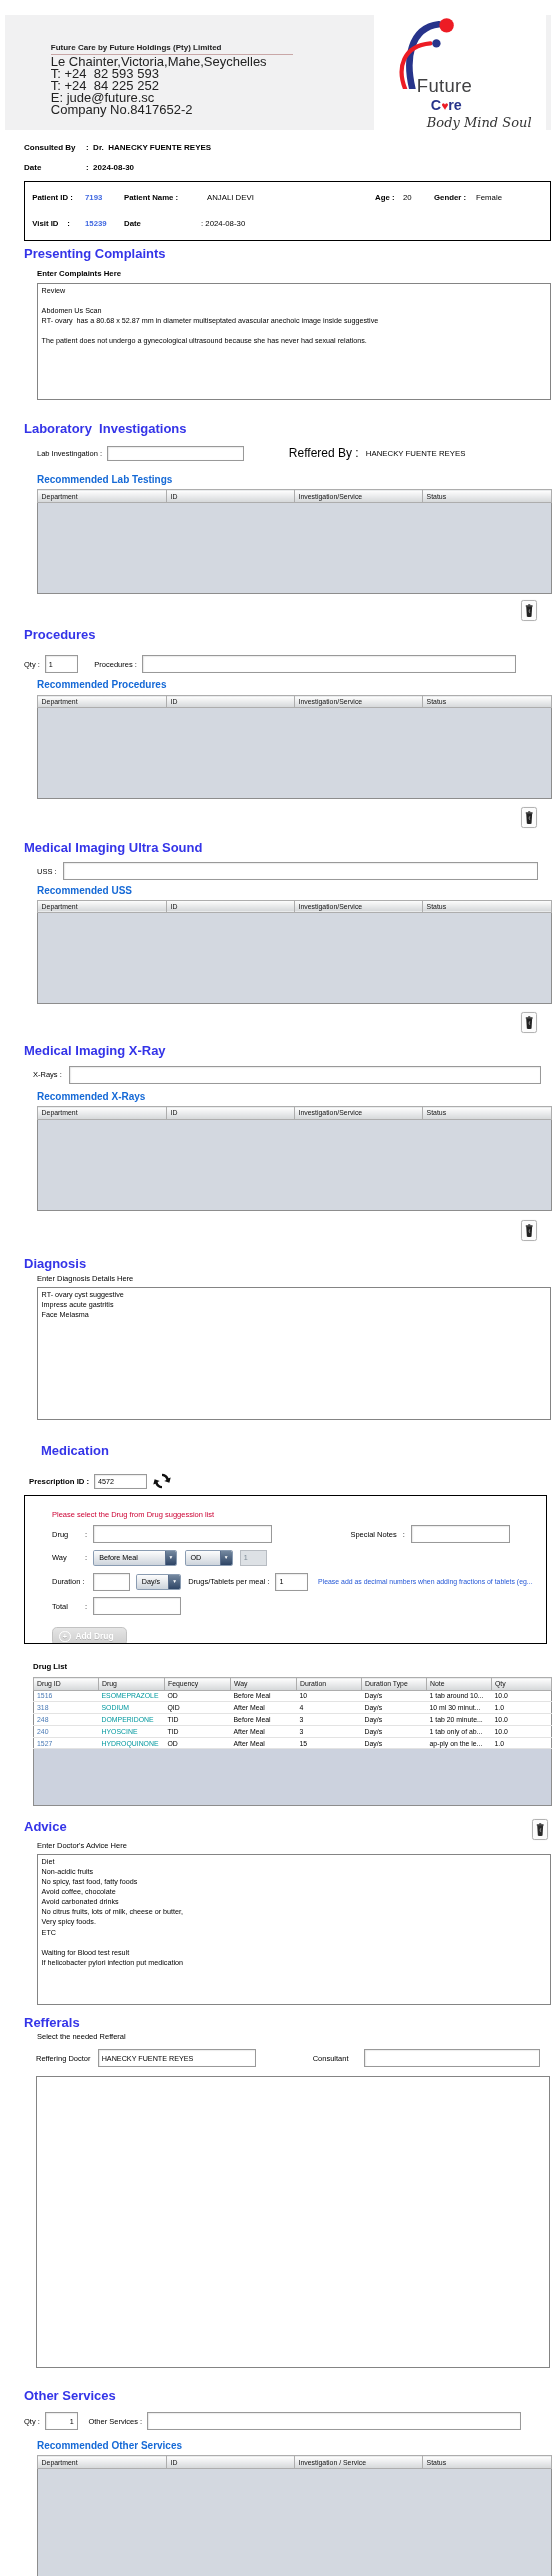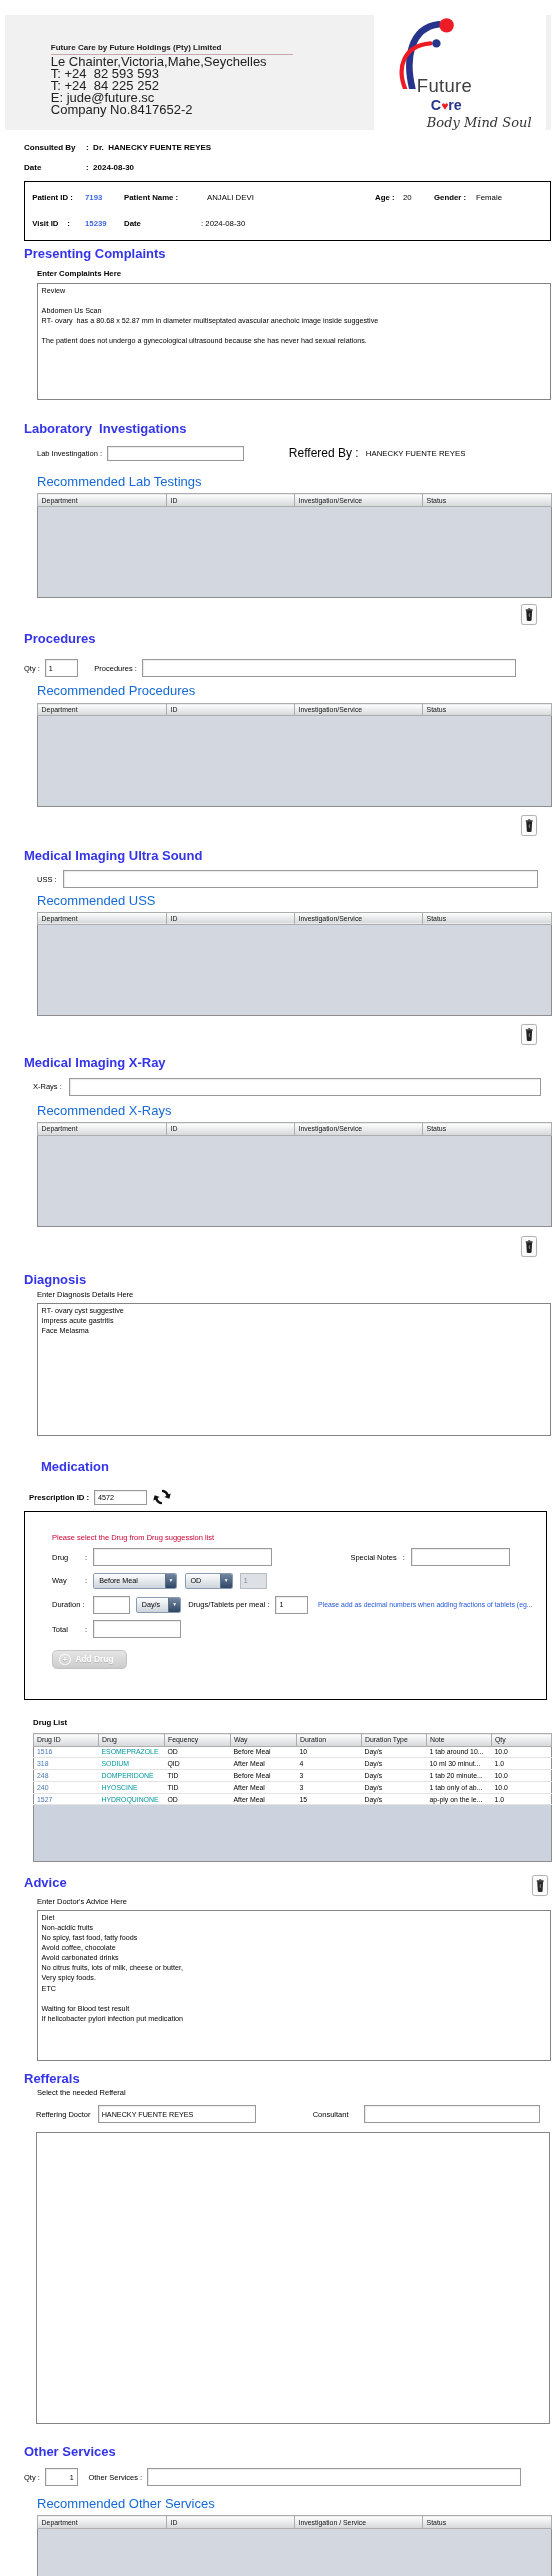--- a/index.html
+++ b/index.html
@@ -24,40 +24,40 @@
   
   .patient-box{position:relative;margin:9.6px 4.8px 0 24px;height:60px;border:1.2px solid #000;box-sizing:border-box;font-size:7.8px;}
   .patient-box .cell{position:absolute;white-space:pre;}
   .pb-label{font-weight:bold;}
   .pb-id{color:#4169e1;font-weight:bold;}
 
   
   .section-heading{color:#3434e8;font-size:13px;font-weight:bold;margin-left:24px;white-space:pre;line-height:15.5px;}
   .sub-label{font-size:7.8px;font-weight:bold;margin-left:37px;}
   .sub-label-plain{font-size:7.5px;margin-left:37px;}
-  .blue-link{color:#1569d6;font-size:13px;font-weight:normal;margin-left:37px;display:inline-block;text-decoration:none;cursor:pointer;}
+  .blue-link{color:#1569d6;font-size:10px;font-weight:bold;margin-left:37px;display:inline-block;text-decoration:none;cursor:pointer;}
 
   .box-textarea{display:block;margin-left:37px;width:514px;box-sizing:border-box;border:0.6px solid #848484;background:#fff;font-family:"Liberation Sans",sans-serif;font-size:7.2px;line-height:1.4;padding:2.4px 3.6px;resize:none;overflow:hidden;}
 
   .svc-table{border-collapse:collapse;margin-left:37px;width:514px;font-size:6.9px;table-layout:fixed;}
   .svc-table th{background:linear-gradient(#fefefe,#d4d7d9);border:0.6px solid #adadad;font-weight:normal;text-align:left;padding:1.8px 3.6px;height:7.8px;color:#111;}
   .svc-table td.filler{background:#d3d8e0;border:0.6px solid #8d8d8d;border-top:none;}
 
   .trash-row{display:flex;justify-content:flex-end;margin-right:19px;}
   .trash-row.tight{margin-right:7.8px;}
   .trash-btn{width:14.3px;height:19px;border:0.6px solid #b3b3b3;border-radius:2.4px;background:#fcfcfc;display:flex;align-items:center;justify-content:center;box-shadow:0 0 1.2px #e2e2e2;cursor:pointer;}
 
   .form-row{display:flex;align-items:center;margin-left:37px;font-size:7.5px;}
   .inp{border:0.6px solid #999;box-shadow:inset 0.6px 0.6px 1.2px rgba(0,0,0,.14);background:#fff;font-family:"Liberation Sans",sans-serif;font-size:7.2px;padding:0.6px 3px;box-sizing:border-box;height:14.3px;}
   .inp.tall{height:18px;}
 
   
   .rx-row{display:flex;align-items:center;margin-left:29px;font-size:7.8px;font-weight:bold;}
   .refresh-btn{margin-left:6px;background:none;border:none;padding:0;cursor:pointer;line-height:0;}
-  .med-box{margin:4.8px 9px 0 24px;border:1.8px solid #000;height:189px;box-sizing:border-box;padding:20px 0 0 27px;position:relative;overflow:hidden;}
+  .med-box{margin:4.8px 9px 0 24px;border:1.8px solid #000;height:149px;box-sizing:border-box;padding:13px 0 0 27px;position:relative;overflow:hidden;}
   .med-hint{color:#cc0033;font-size:7.5px;margin:1.2px 0 6px 0;}
   .med-row{display:flex;align-items:center;margin-bottom:6.6px;font-size:7.5px;white-space:nowrap;}
   .med-label{display:inline-block;width:33px;}
   .med-colon{display:inline-block;width:8.4px;}
   .dd{display:inline-flex;align-items:center;justify-content:space-between;border:0.6px solid #7d8fa0;border:0.6px solid #8a9cb2;background:linear-gradient(#fdfdfd,#cdd4dc);height:16px;box-sizing:border-box;border-radius:1.8px;cursor:pointer;}
   .dd .dd-label{padding:0 4.8px;font-size:7.2px;}
   .dd .dd-arrow{width:10.8px;height:100%;background:linear-gradient(#74889f,#2e4566);color:#fff;font-size:4.8px;display:flex;align-items:center;justify-content:center;border-left:0.6px solid #5a6e8c;border-radius:0 1.2px 1.2px 0;}
   .inp-disabled{background:#dde1e5;border:0.6px solid #b7bcc2;color:#7c8käfer;color:#7c8a96;box-shadow:none;}
   .note-blue{color:#2356d6;font-size:6.9px;margin-left:9.6px;}
   .add-drug{display:inline-flex;align-items:center;gap:4.8px;background:linear-gradient(#e5e5e5,#cdcdcd);border:0.6px solid #c2c2c2;border-radius:4.8px;padding:3px 12px 3px 6px;color:#fff;font-weight:bold;font-size:8.4px;text-shadow:0 0.6px 0.6px #b5b5b5;margin-top:4.8px;cursor:default;}

